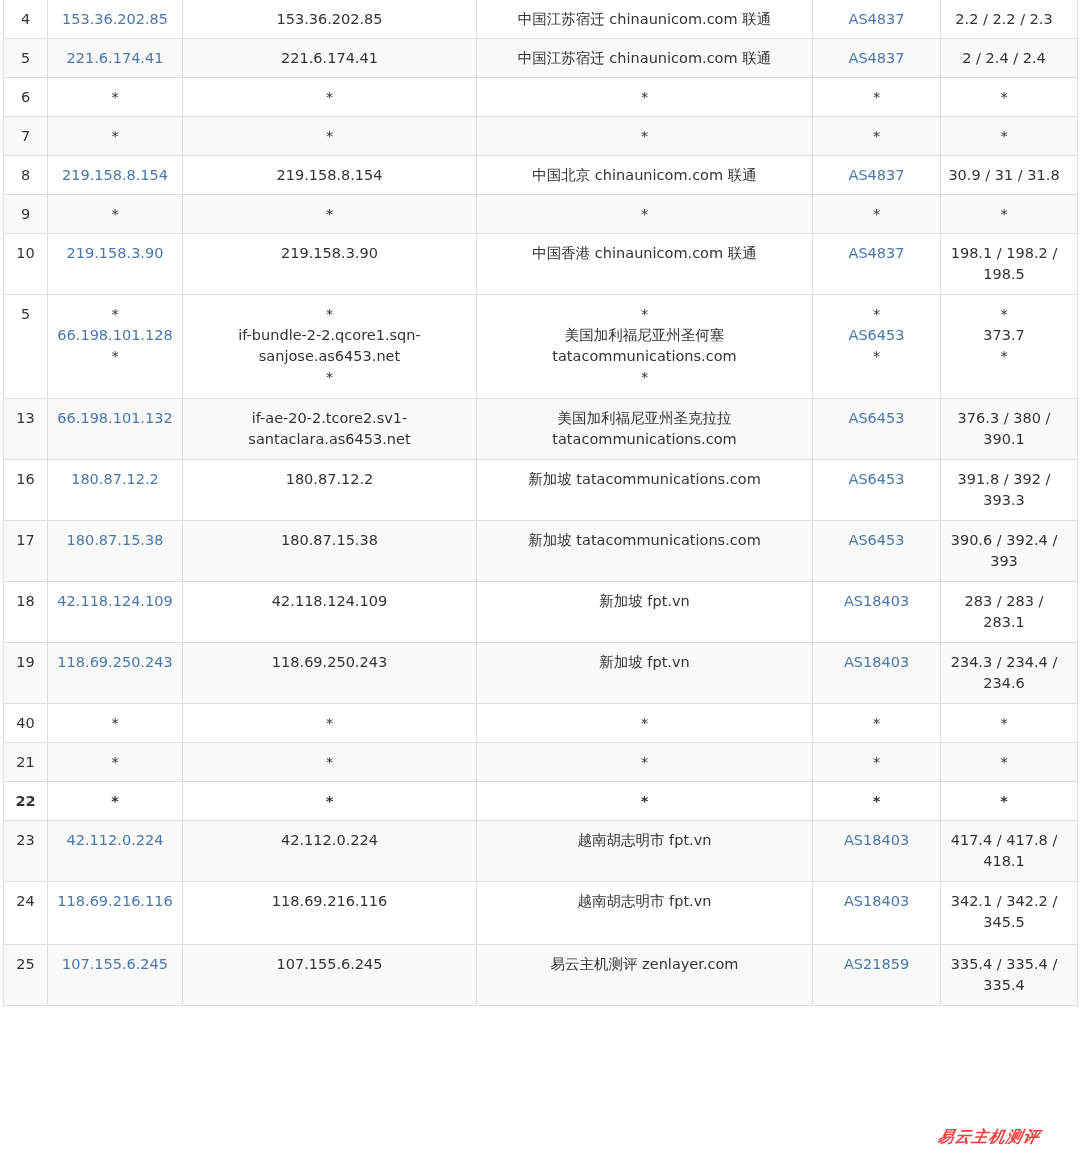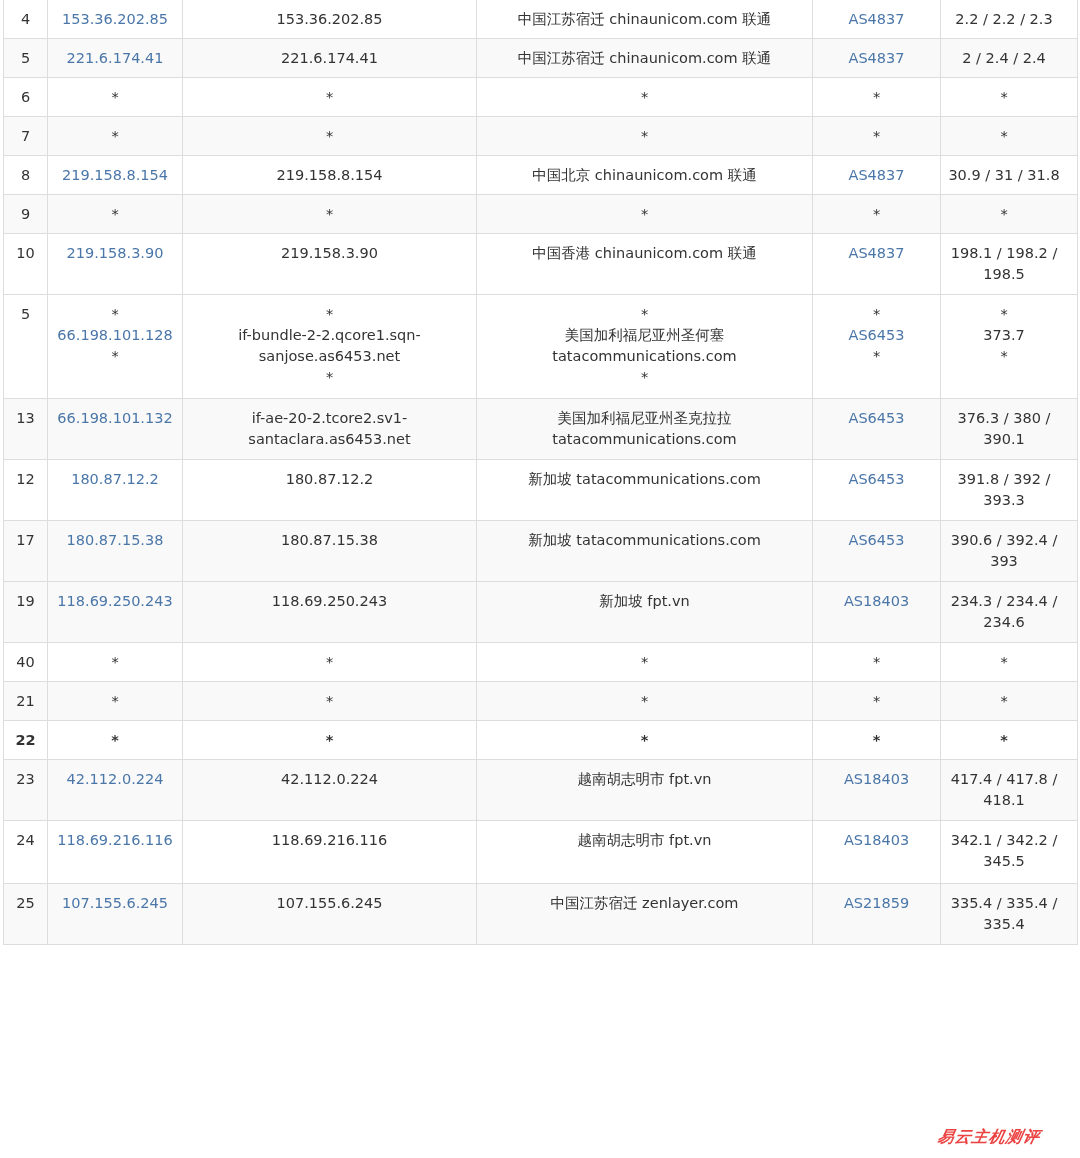--- a/index.html
+++ b/index.html
@@ -228,21 +228,21 @@
           </td>
           <td>
             <a class="line link" href="#">AS6453</a>
           </td>
           <td class="lat">
             <span class="line">376.3 / 380 /</span>
             <span class="line">390.1</span>
           </td>
         </tr>
         <tr class="odd" style="height: 61px;">
-          <td class="hop">12</td>
+          <td class="hop">16</td>
           <td>
             <a class="line link" href="#">180.87.12.2</a>
           </td>
           <td>
             <span class="line">180.87.12.2</span>
           </td>
           <td>
             <span class="line">新加坡 tatacommunications.com</span>
           </td>
           <td>
@@ -265,20 +265,39 @@
             <span class="line">新加坡 tatacommunications.com</span>
           </td>
           <td>
             <a class="line link" href="#">AS6453</a>
           </td>
           <td class="lat">
             <span class="line">390.6 / 392.4 /</span>
             <span class="line">393</span>
           </td>
         </tr>
+        <tr class="odd" style="height: 61px;">
+          <td class="hop">18</td>
+          <td>
+            <a class="line link" href="#">42.118.124.109</a>
+          </td>
+          <td>
+            <span class="line">42.118.124.109</span>
+          </td>
+          <td>
+            <span class="line">新加坡 fpt.vn</span>
+          </td>
+          <td>
+            <a class="line link" href="#">AS18403</a>
+          </td>
+          <td class="lat">
+            <span class="line">283 / 283 /</span>
+            <span class="line">283.1</span>
+          </td>
+        </tr>
         <tr class="even" style="height: 61px;">
           <td class="hop">19</td>
           <td>
             <a class="line link" href="#">118.69.250.243</a>
           </td>
           <td>
             <span class="line">118.69.250.243</span>
           </td>
           <td>
             <span class="line">新加坡 fpt.vn</span>
@@ -379,21 +398,21 @@
         </tr>
         <tr class="even" style="height: 61px;">
           <td class="hop">25</td>
           <td>
             <a class="line link" href="#">107.155.6.245</a>
           </td>
           <td>
             <span class="line">107.155.6.245</span>
           </td>
           <td>
-            <span class="line">中国江苏宿迁 zenlayer.com</span>
+            <span class="line">易云主机测评 zenlayer.com</span>
           </td>
           <td>
             <a class="line link" href="#">AS21859</a>
           </td>
           <td class="lat">
             <span class="line">335.4 / 335.4 /</span>
             <span class="line">335.4</span>
           </td>
         </tr>
       </tbody>

